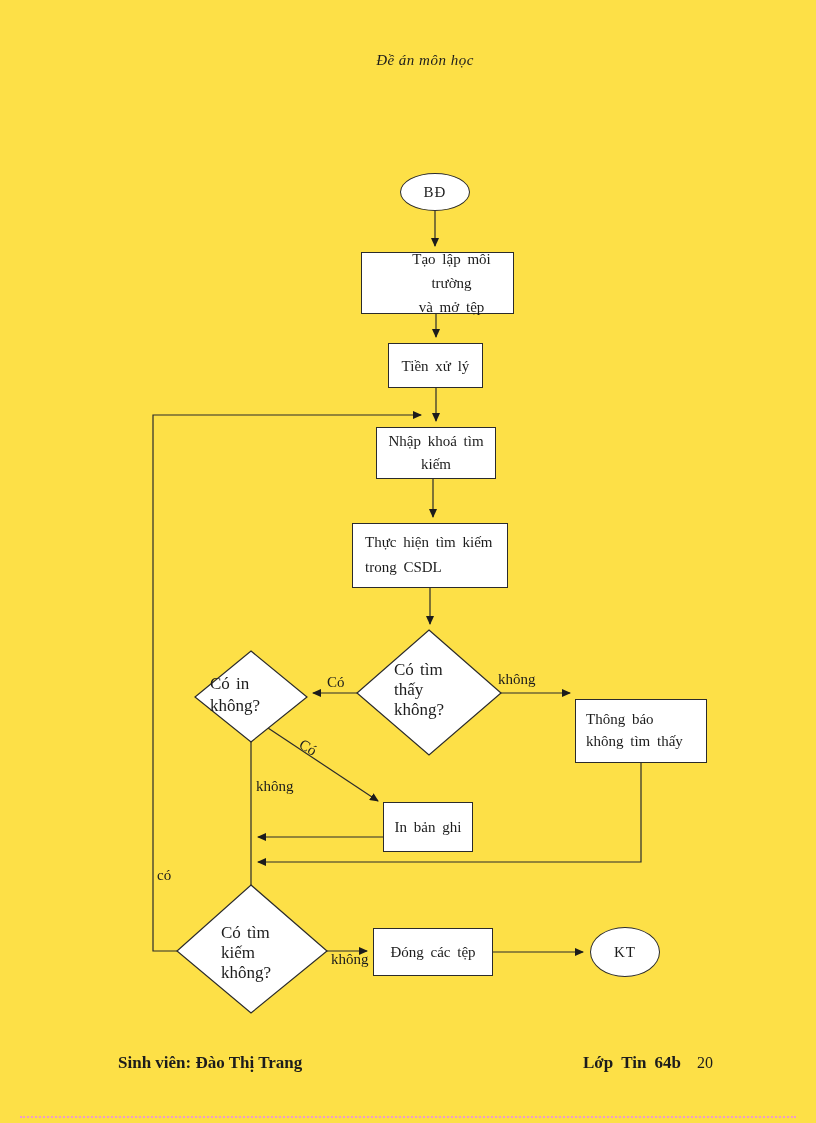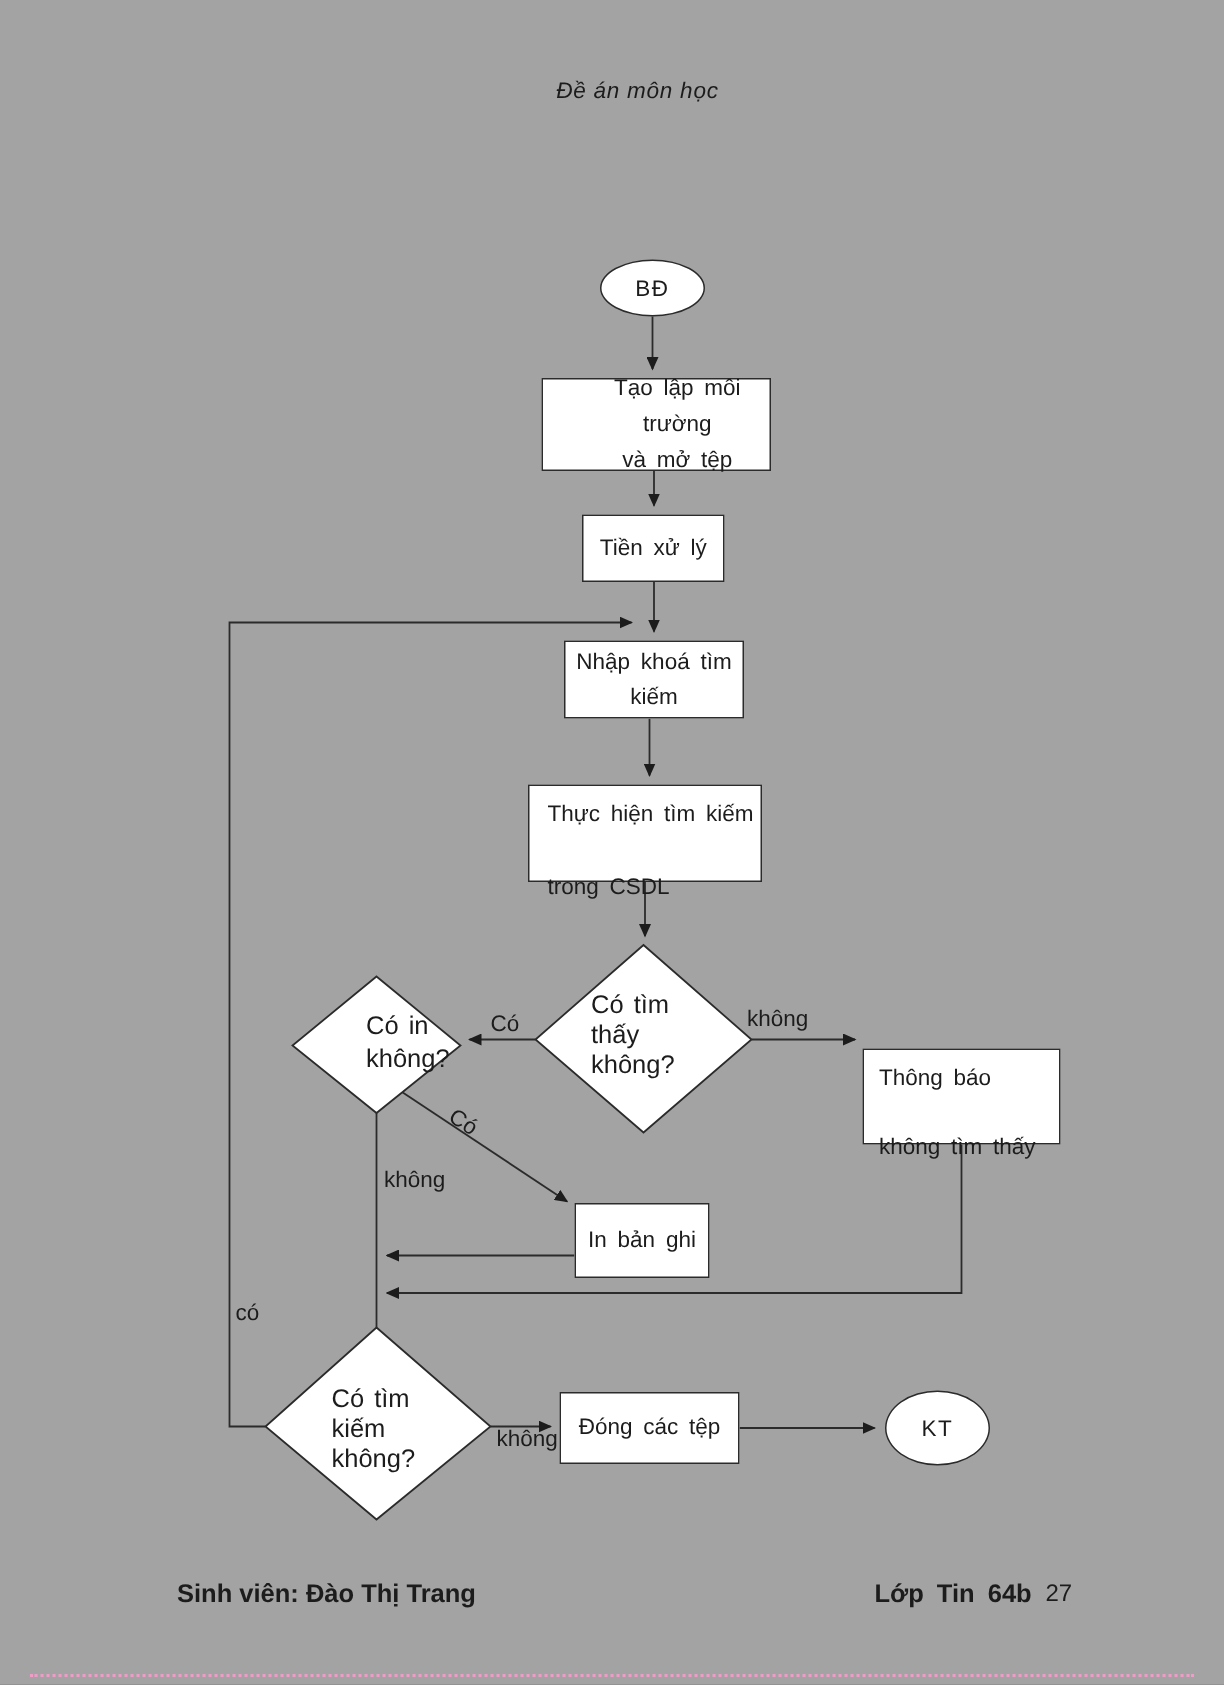--- a/index.html
+++ b/index.html
@@ -1,20 +1,20 @@
 <!DOCTYPE html>
 <html><head>
 <meta charset="utf-8">
 <style>
   html,body{margin:0;padding:0;background:#888;}
   .page{
     position:relative;
     width:816px;height:1123px;
-    background:#a3a3a3;
-    font-family:Liberation Sans, sans-serif;
+    background:#fde047;
+    font-family:Liberation Serif, serif;
     color:#1c1c1c;
     overflow:hidden;
     margin:0 auto;
   }
   .abs{position:absolute;}
   .doc-header{
     left:0;top:52px;width:850px;
     text-align:center;
     font-style:italic;
     font-size:15px;
@@ -32,21 +32,21 @@
     border:1.2px solid #2b2b2b;
     font-size:15px;
     line-height:24px;
     word-spacing:3px;
     display:flex;flex-direction:column;
     align-items:center;justify-content:center;
     text-align:center;
     box-sizing:border-box;
   }
   .node span{display:block;}
-  .node.align-left{align-items:flex-start;justify-content:flex-start;text-align:left;gap:24px;}
+  .node.align-left{align-items:flex-start;justify-content:flex-start;text-align:left;}
   .terminator{
     position:absolute;
     background:#ffffff;
     border:1.2px solid #2b2b2b;
     border-radius:50%;
     display:flex;align-items:center;justify-content:center;
     font-size:15px;letter-spacing:1px;
     box-sizing:border-box;
   }
   .diamond-text{
@@ -170,37 +170,37 @@
   <div class="node" style="left:373px;top:928px;width:120px;height:48px;">
     <span>Đóng các tệp</span>
   </div>
 
   <div class="diamond-text" style="left:394px;top:660px;line-height:20px;">
     <span>Có tìm</span>
     <span>thấy</span>
     <span>không?</span>
   </div>
 
-  <div class="diamond-text" style="left:244px;top:673px;line-height:22px;">
+  <div class="diamond-text" style="left:210px;top:673px;line-height:22px;">
     <span>Có in</span>
     <span>không?</span>
   </div>
 
   <div class="diamond-text" style="left:221px;top:923px;line-height:20px;">
     <span>Có tìm</span>
     <span>kiếm</span>
     <span>không?</span>
   </div>
 
   <div class="edge-label" style="left:327px;top:674px;">Có</div>
   <div class="edge-label" style="left:498px;top:671px;">không</div>
   <div class="edge-label rotated" style="left:305px;top:736px;">Có</div>
   <div class="edge-label" style="left:256px;top:778px;">không</div>
   <div class="edge-label" style="left:157px;top:867px;">có</div>
   <div class="edge-label" style="left:331px;top:951px;">không</div>
 
   <div class="abs doc-footer-left">Sinh viên: Đào Thị Trang</div>
   <div class="abs doc-footer-class">Lớp Tin 64b</div>
-  <div class="abs doc-footer-page">27</div>
+  <div class="abs doc-footer-page">20</div>
 
   <div class="abs dotted-rule"></div>
 
 </div>
 
 </body></html>

